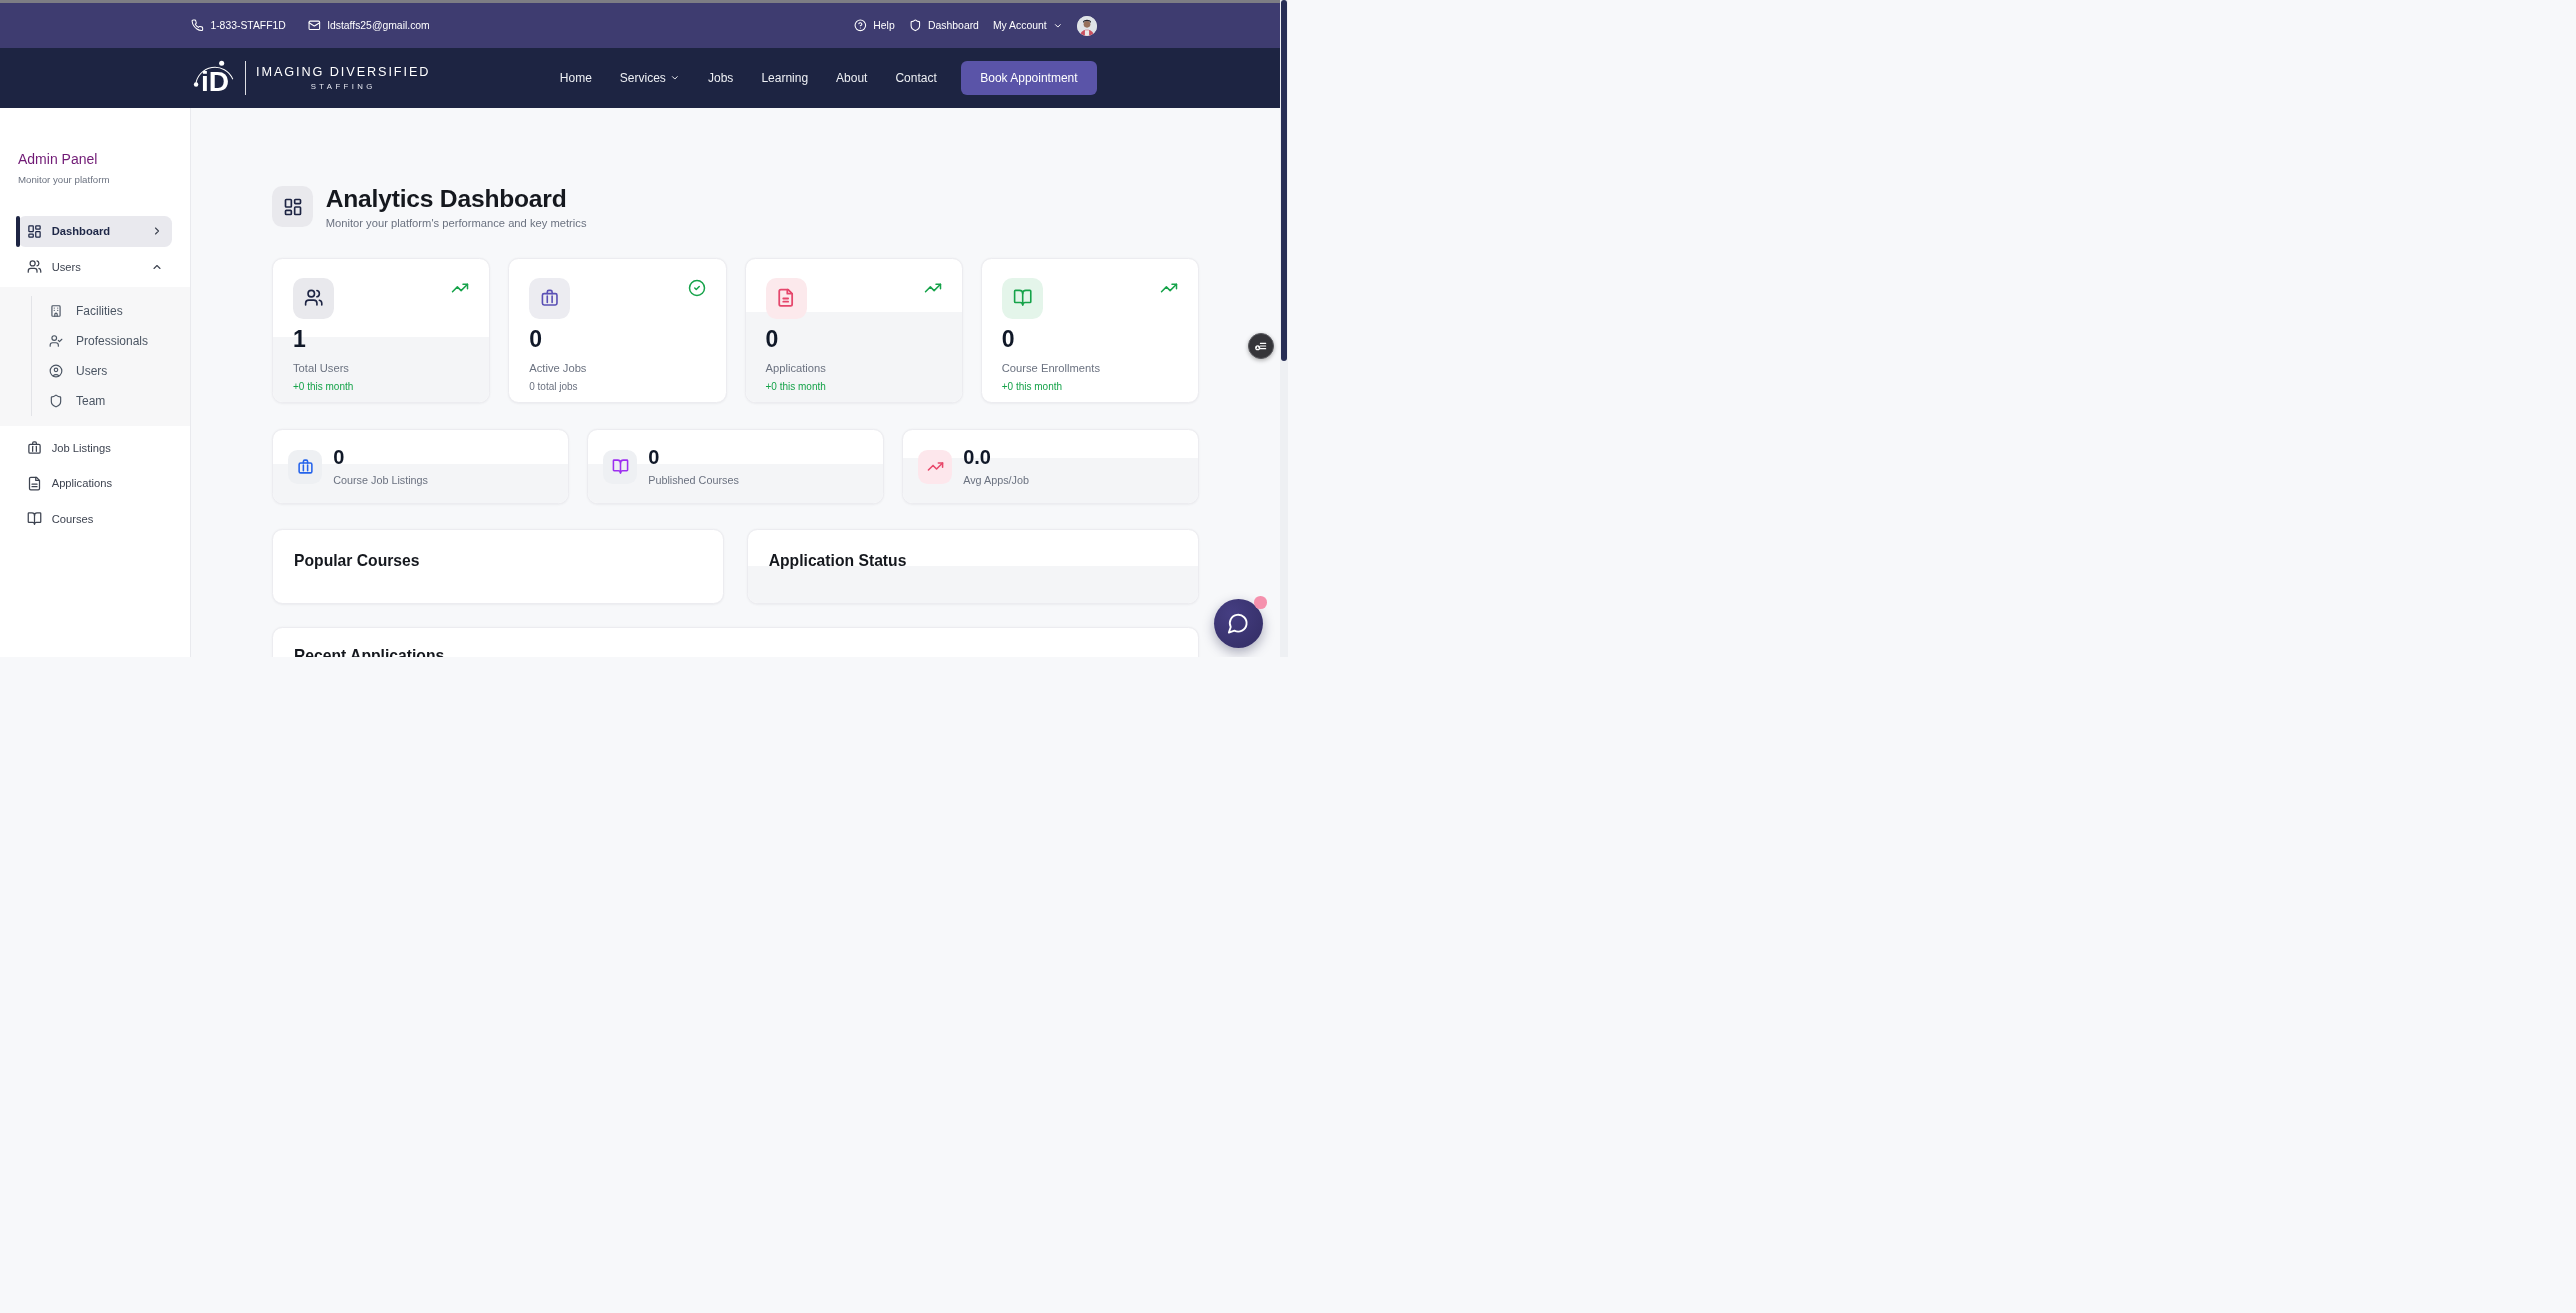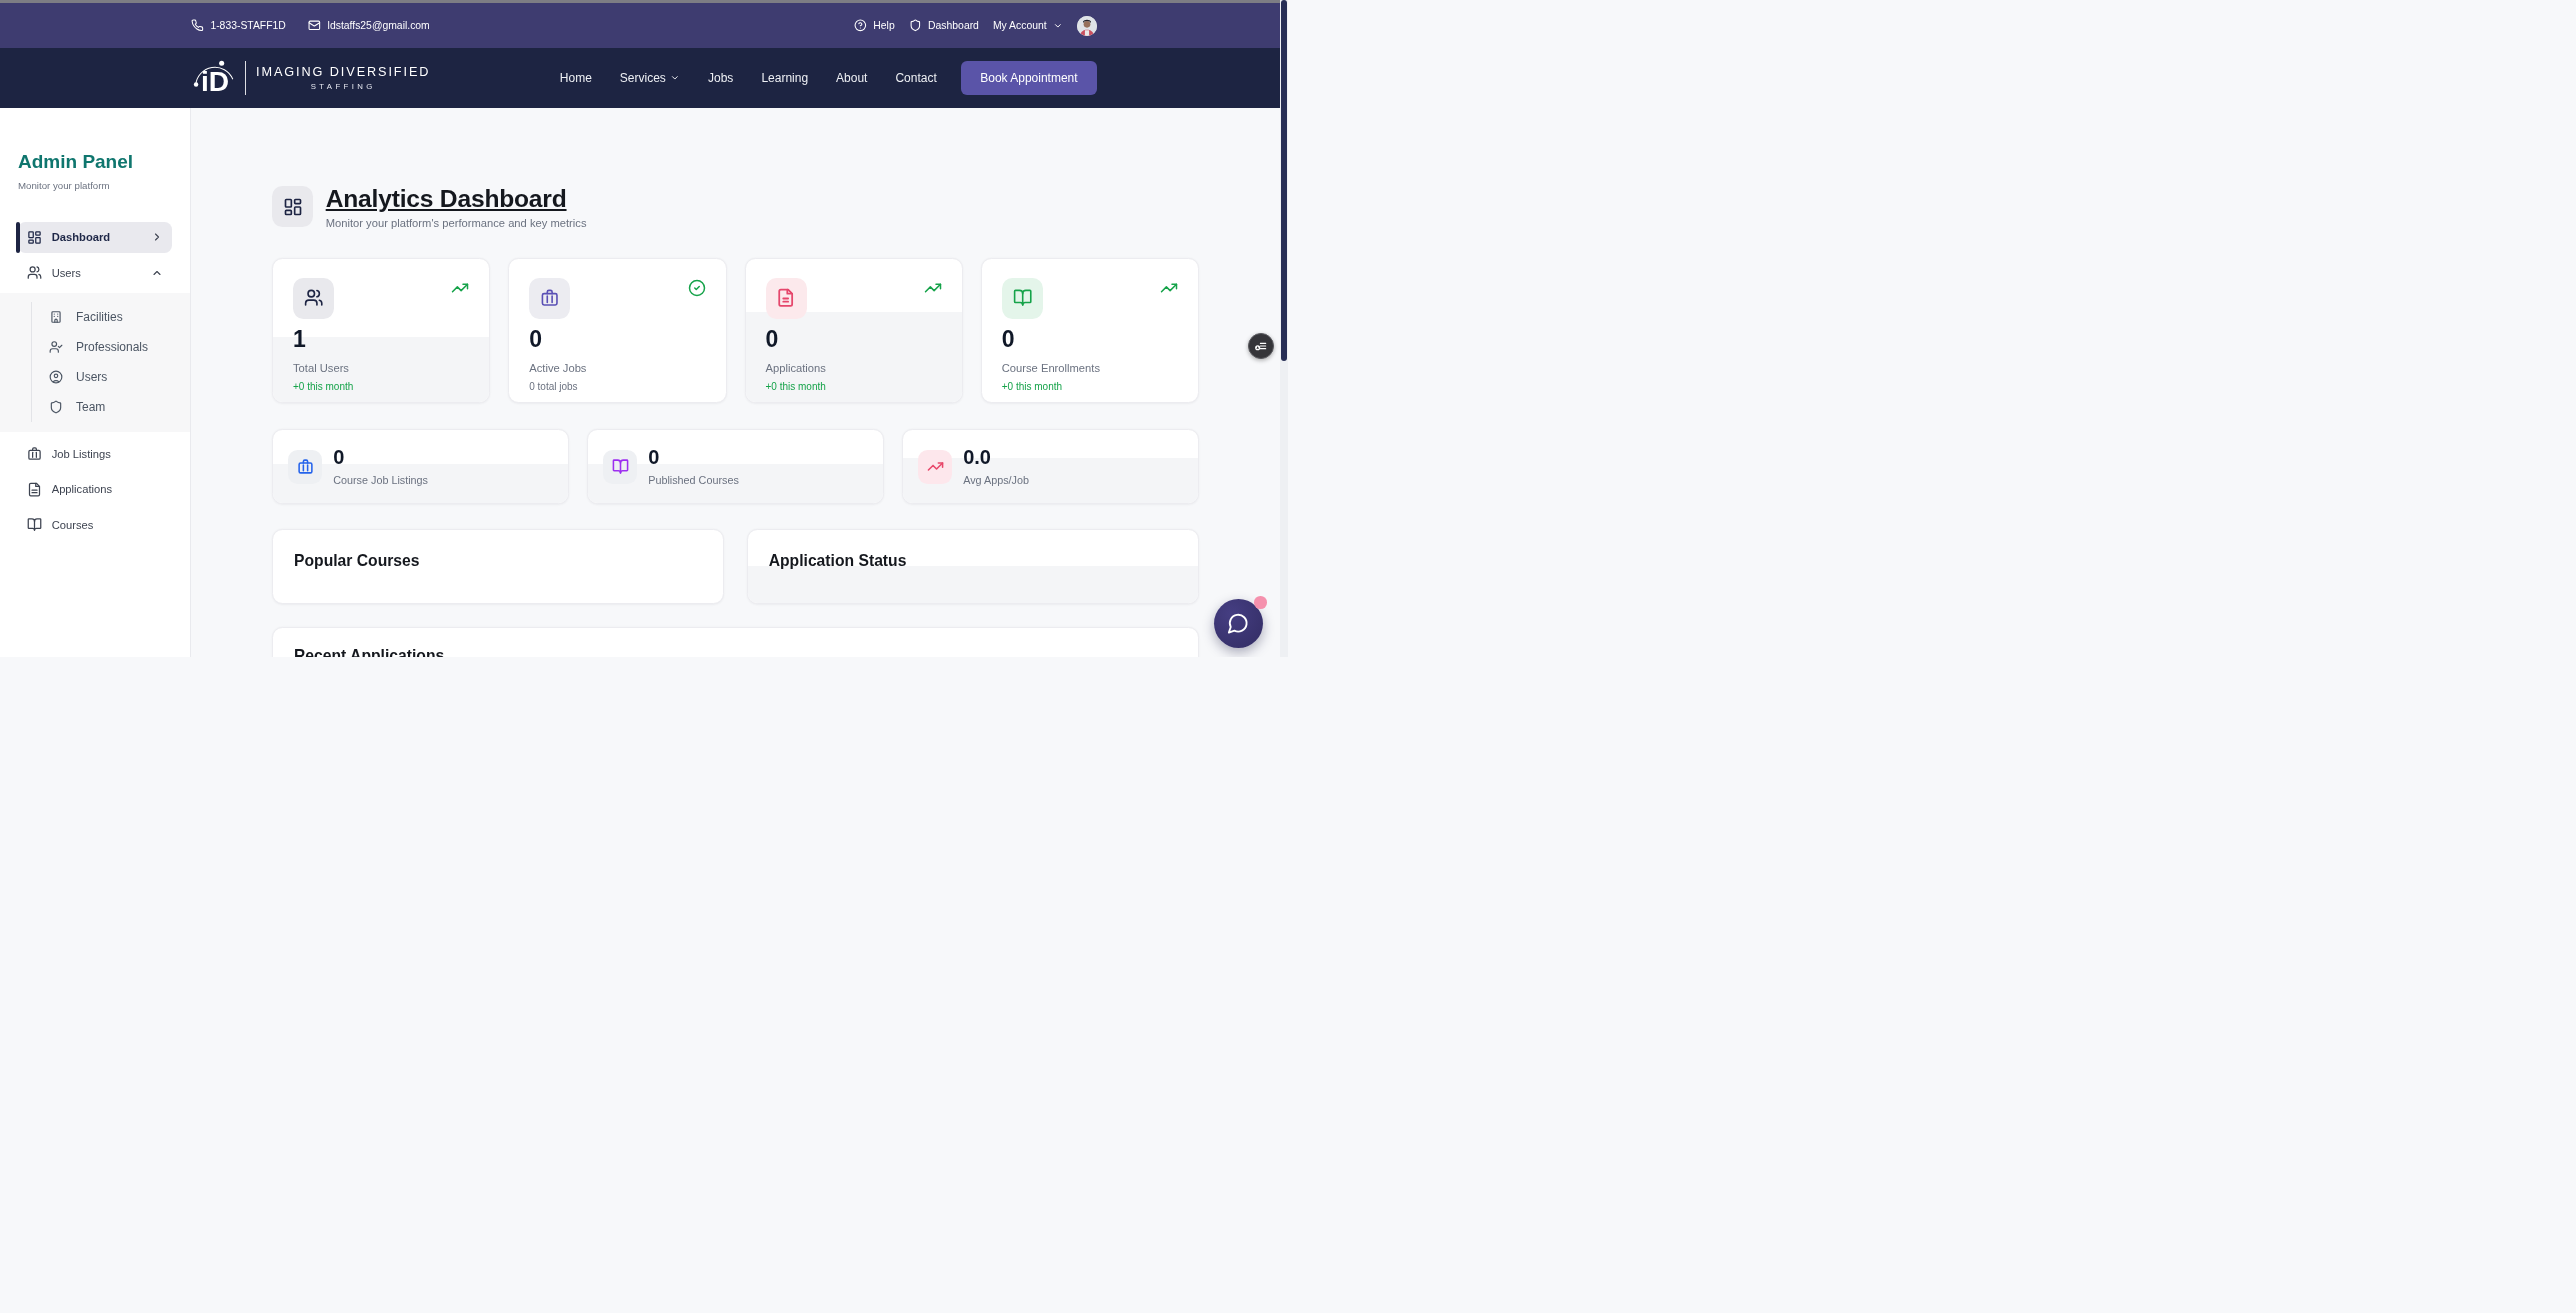--- a/index.html
+++ b/index.html
@@ -30,41 +30,41 @@
   .brand-name2 { font-size:7.8px; letter-spacing:3.4px; color:#e8eaf2; text-align:center; margin-top:2.2px; }
   .nav-links { display:flex; align-items:flex-start; gap:28px; list-style:none; margin-left:auto; font-size:12px; }
   .nav-link { color:#eef0f4; text-decoration:none; display:flex; align-items:center; gap:4.5px; cursor:pointer; white-space:nowrap; }
   .cta-btn { margin-left:24px; background:#5a54a8; color:#fff; border:none; border-radius:6px; padding:9.7px 19.4px; font-size:12px; font-family:inherit; cursor:pointer; white-space:nowrap; }
 
   
   .main { display:flex; height:563px; }
 
   
   .sidebar { width:191px; background:#fff; border-right:0.7px solid #e9eaee; padding:43px 18px 0; flex:0 0 auto; }
-  .sb-title { font-size:19px; font-weight:700; color:#0f766e; }
+  .sb-title { font-size:14px; font-weight:400; color:#701a75; }
   .sb-sub { font-size:9.7px; color:#6b7280; margin-top:6.7px; margin-bottom:31px; }
   .side-item { height:31px; display:flex; align-items:center; gap:9.7px; padding:0 9px; border-radius:7.5px; color:#3d4350; font-size:11.2px; cursor:pointer; position:relative; margin-bottom:4.5px; }
   .side-item .s-icon { width:15px; height:15px; display:inline-flex; flex:0 0 auto; }
   .side-item .s-icon svg { width:100%; height:100%; }
   .side-item .end { margin-left:auto; width:12px; height:12px; display:inline-flex; color:#3d4350; }
   .side-item .end svg { width:100%; height:100%; }
   .side-item.active { background:#e9e9ee; color:#1e2747; font-weight:700; }
   .side-item.active::before { content:""; position:absolute; left:-2.2px; top:0; bottom:0; width:3.7px; border-radius:3px; background:#1d2443; }
   .sub-block { background:#f7f7f8; margin:3px -18px 6px; padding:9px 0 10.4px; }
   .sub-rail { margin-left:31px; border-left:1.5px solid #e3e4e8; }
   .sub-item { height:30px; display:flex; align-items:center; gap:13px; padding-left:17px; color:#4b5563; font-size:12px; cursor:pointer; }
   .sub-item .s-icon { width:14px; height:14px; display:inline-flex; }
   .sub-item .s-icon svg { width:100%; height:100%; }
 
   
   .content { flex:1; padding:78px 89px 0 81px; position:relative; }
   .page-head { display:flex; gap:12.7px; }
   .head-tile { width:41px; height:41px; border-radius:10.4px; background:#e9e9ed; color:#1d2443; display:flex; align-items:center; justify-content:center; flex:0 0 auto; }
   .head-tile svg { width:20px; height:20px; }
-  .page-title { font-size:24.6px; font-weight:800; color:#15181e; letter-spacing:-0.2px; line-height:1.05;text-decoration:underline; }
+  .page-title { font-size:24.6px; font-weight:800; color:#15181e; letter-spacing:-0.2px; line-height:1.05; }
   .page-sub { font-size:11.2px; color:#6b7280; margin-top:5.2px; }
 
   .stats-grid { display:grid; grid-template-columns:repeat(4,1fr); gap:18px; margin-top:29px; }
   .card { background:#fff; border:0.7px solid #ececf0; border-radius:10.4px; box-shadow:0 0.7px 2.2px rgba(16,24,40,.05); position:relative; overflow:hidden; }
   .stat-card { height:145px; padding:18.6px 20px; }
   .shim { position:absolute; left:0; right:0; bottom:0; background:#f4f5f7; z-index:0; }
   .icon-tile { width:41px; height:41px; border-radius:10.4px; display:flex; align-items:center; justify-content:center; position:relative; z-index:1; }
   .icon-tile svg { width:19.4px; height:19.4px; }
   .t-navy { background:#e9e9ed; color:#1d2443; }
   .t-indigo { background:#ececf1; color:#5a50b5; }

